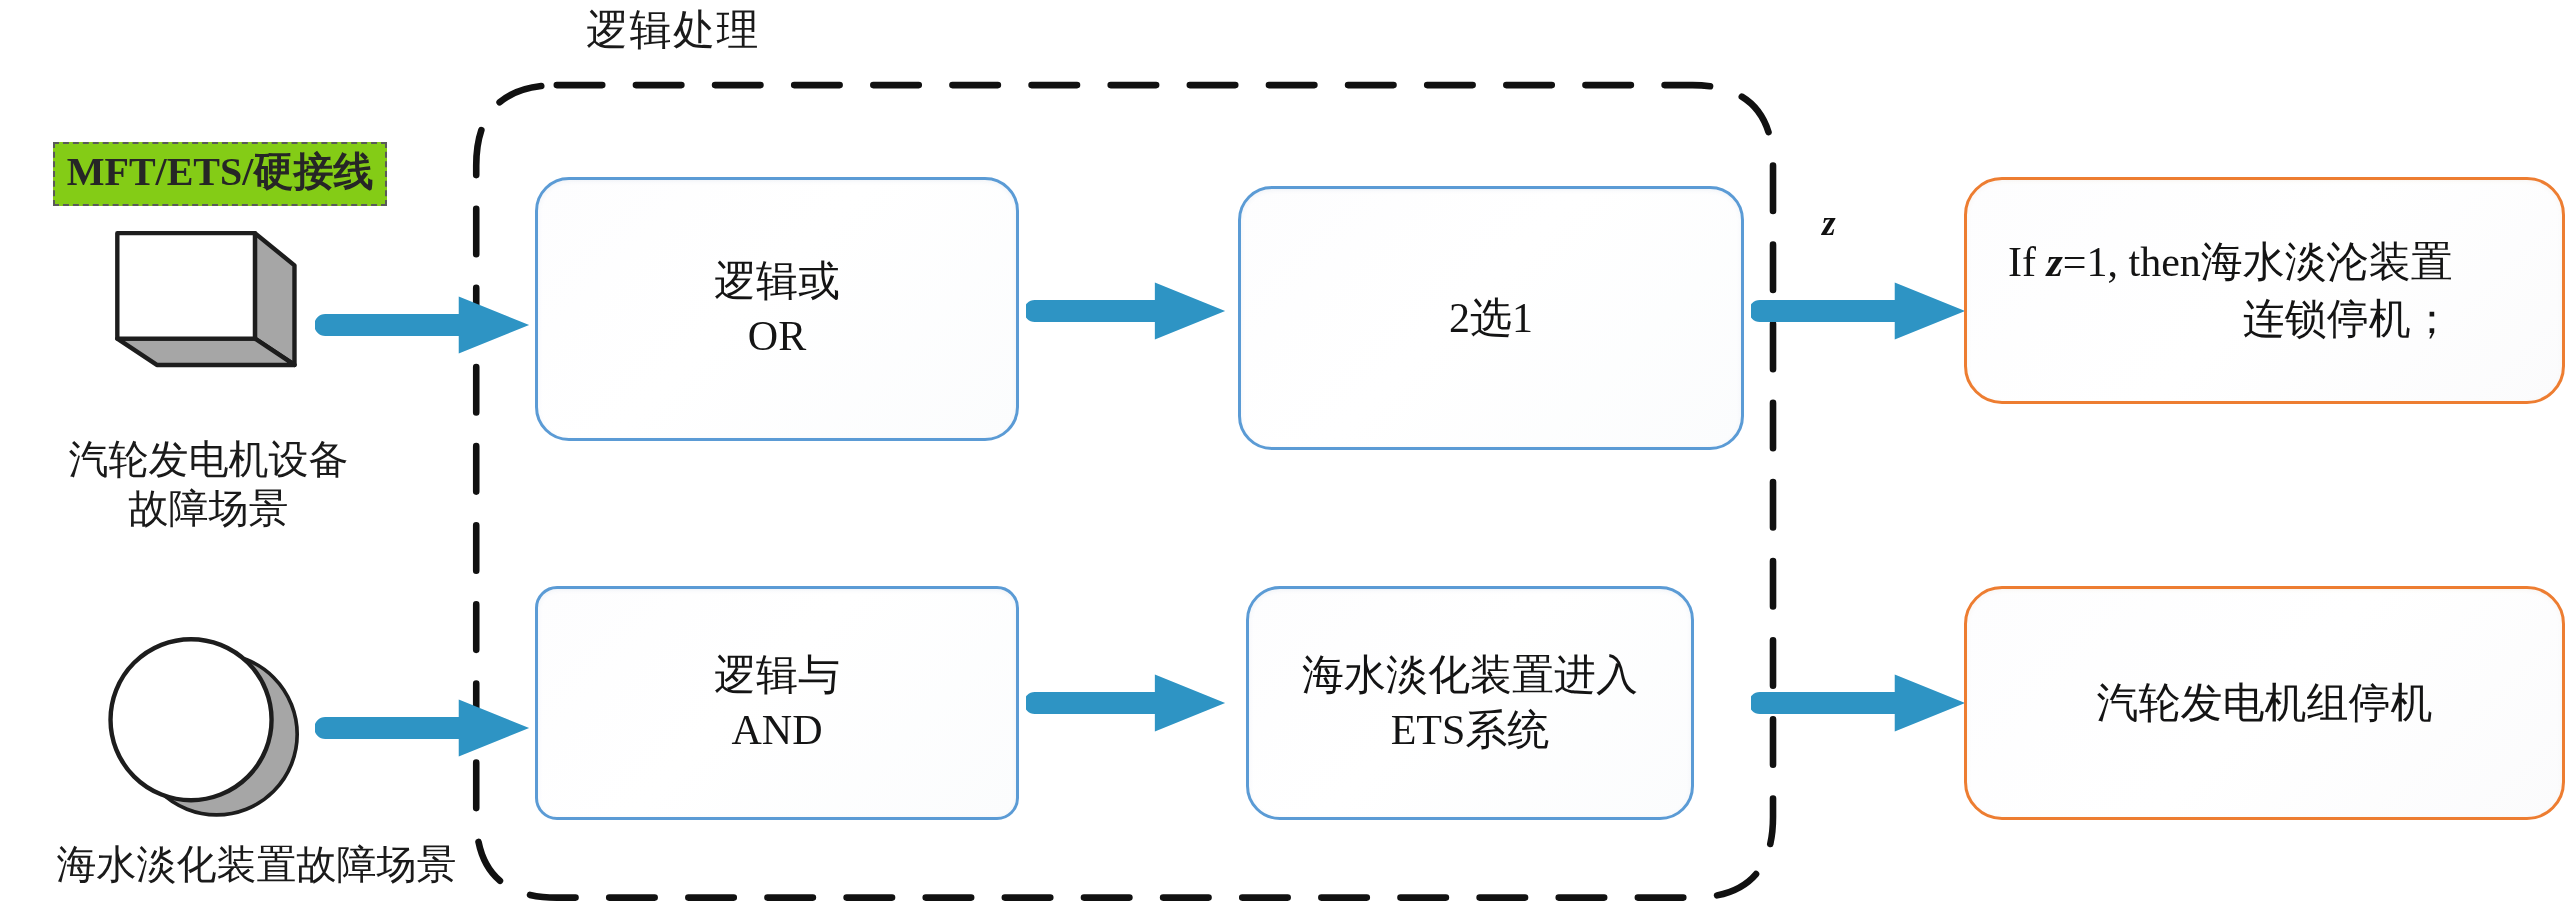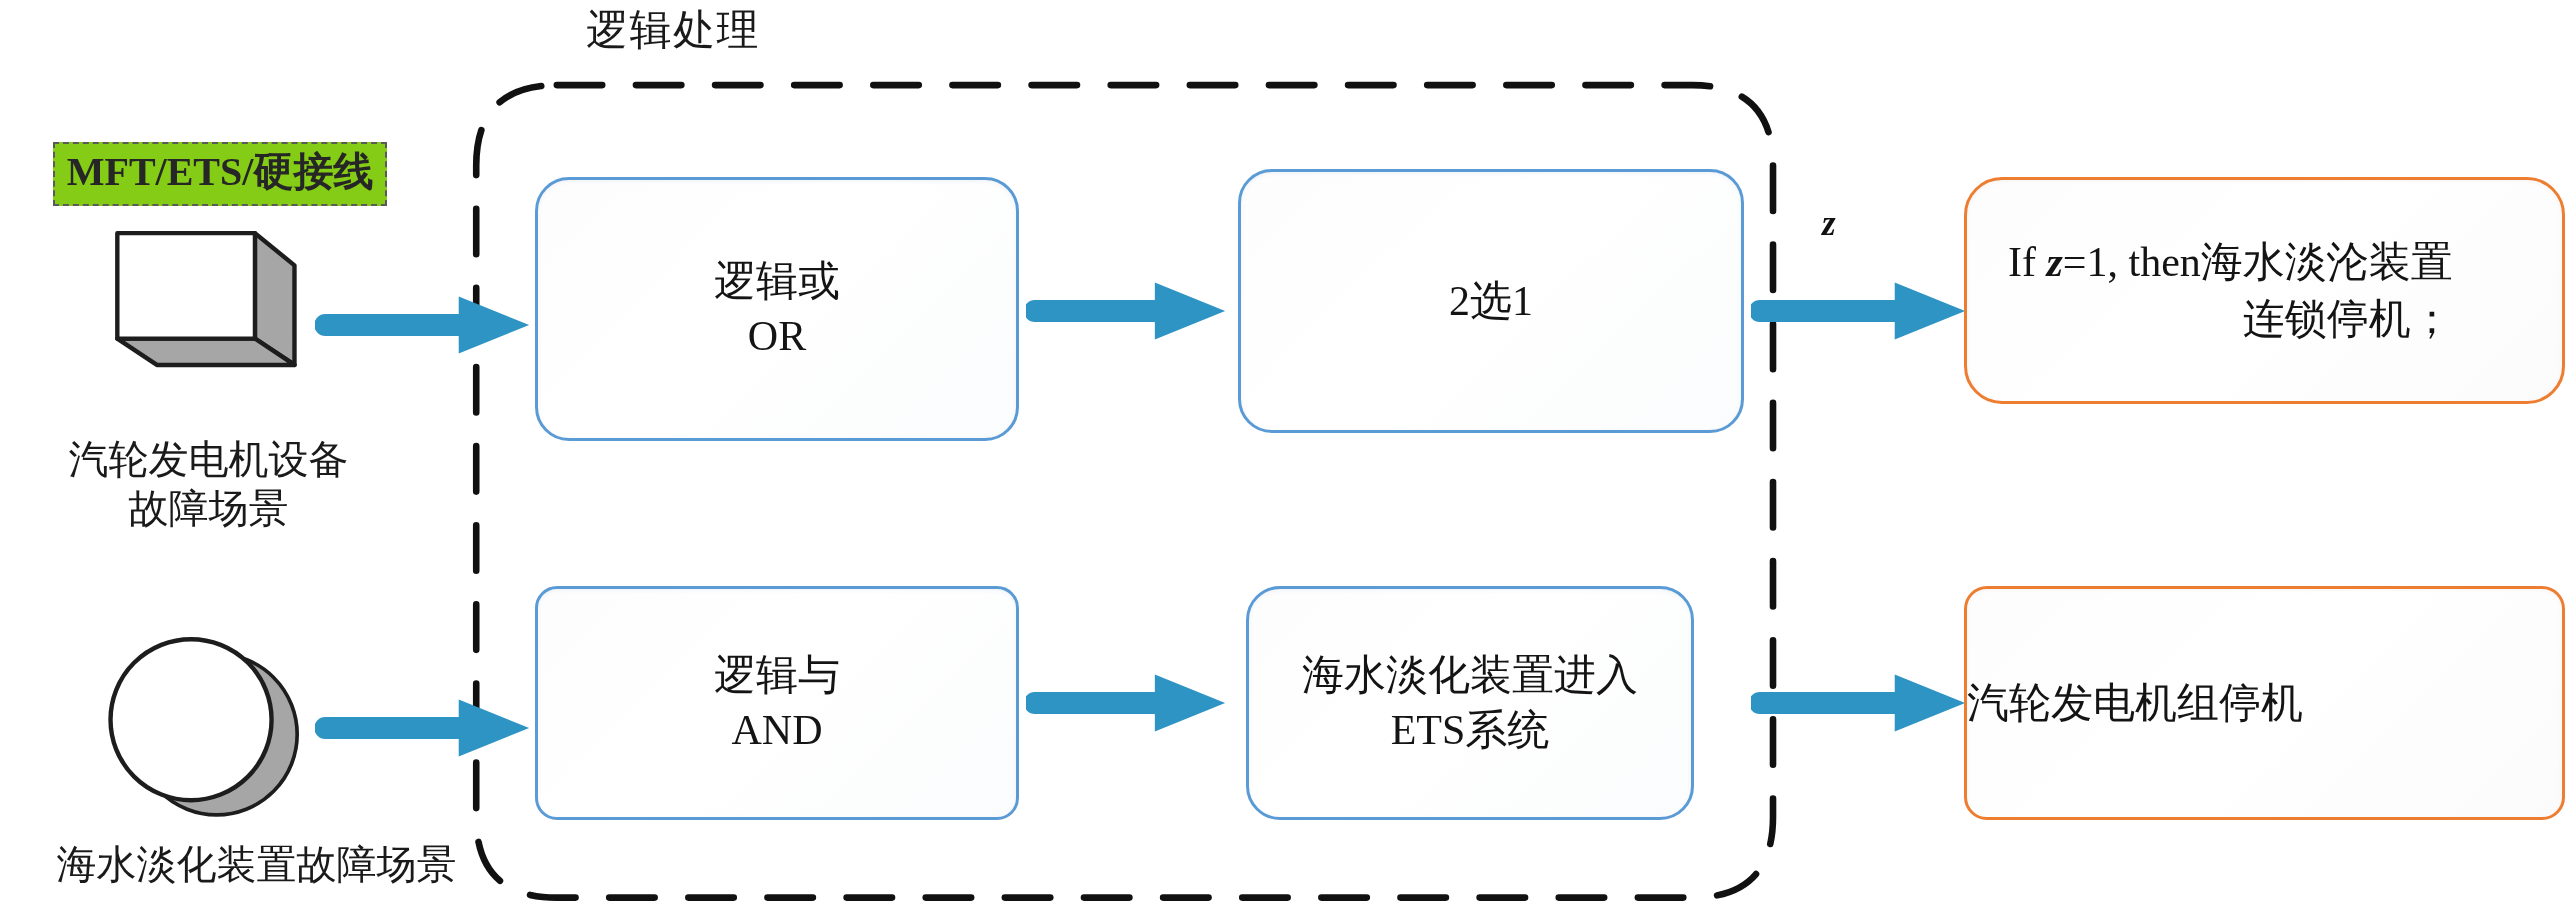--- a/index.html
+++ b/index.html
@@ -114,21 +114,21 @@
     border-radius: 38px;
     background: linear-gradient(135deg, #fdfdfe 0%, #ffffff 50%, #fbfbfc 100%);
     box-shadow: inset 0 1.5px 4.4px rgba(190,150,120,0.08);
     display: flex;
     align-items: center;
     box-sizing: border-box;
     font-size: 42px;
     line-height: 1.34;
     color: #141414;
   }
-  .result-box.center { justify-content: flex-start; text-align: center; border-radius: 23px; }
+  .result-box.center { justify-content: center; text-align: center; }
   .result-box.lead   { justify-content: flex-start; text-align: right; padding-left: 41px; padding-right: 22px; }
 
   
   .arrow-svg { display: block; }
 
   
   #z-label {
     left: 1822px;
     top: 204px;
     font-size: 35px;
@@ -205,21 +205,21 @@
       <div>OR</div>
     </div>
   </div>
 
   <div class="abs" style="left:1026px; top:278px;">
     <svg class="arrow-svg" width="205" height="66" viewBox="0 0 280 90" xmlns="http://www.w3.org/2000/svg">
       <path d="M 12 30 L 176 30 L 176 6 L 272 45 L 176 84 L 176 60 L 12 60 A 15 15 0 0 1 12 30 Z" fill="#2E94C4"></path>
     </svg>
   </div>
 
-  <div class="abs proc-box" style="left:1238px; top:169px; width:506px; height:264px;">
+  <div class="abs proc-box" style="left:1238px; top:186px; width:506px; height:264px;">
     <div>
       <div>2选1</div>
     </div>
   </div>
 
   <div class="abs" style="left:1751px; top:278px;">
     <svg class="arrow-svg" width="220" height="66" viewBox="0 0 300 90" xmlns="http://www.w3.org/2000/svg">
       <path d="M 12 30 L 196 30 L 196 6 L 292 45 L 196 84 L 196 60 L 12 60 A 15 15 0 0 1 12 30 Z" fill="#2E94C4"></path>
     </svg>
   </div>

